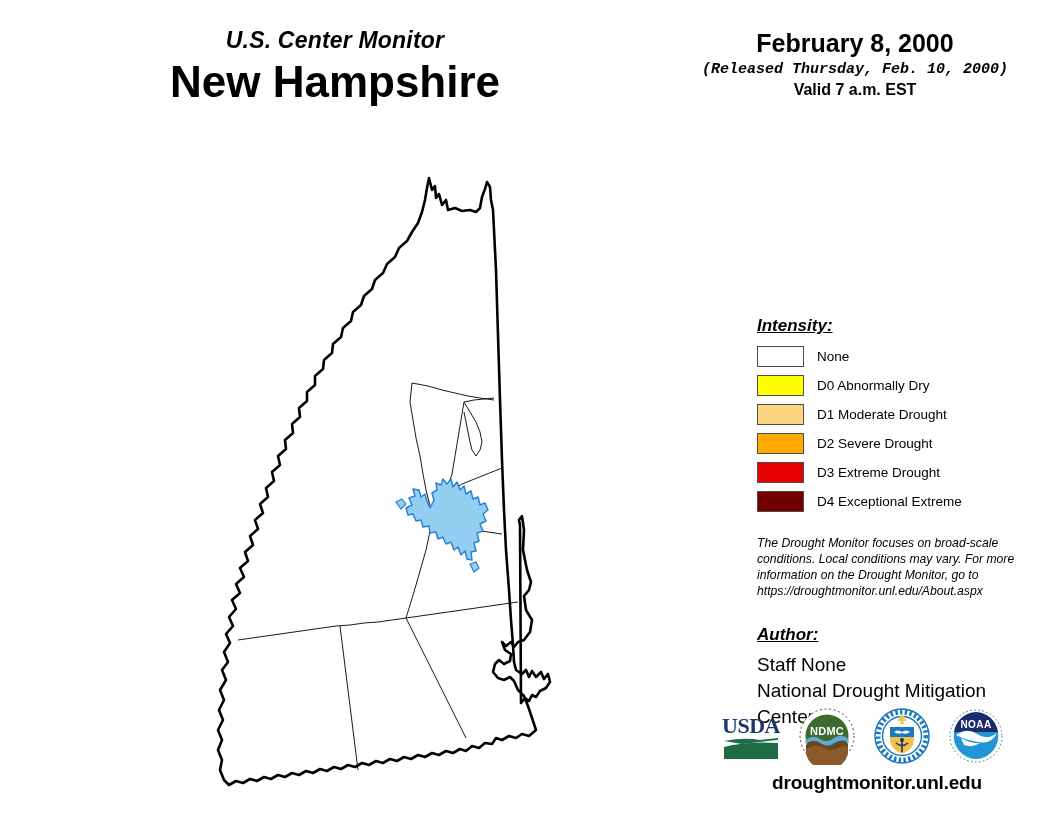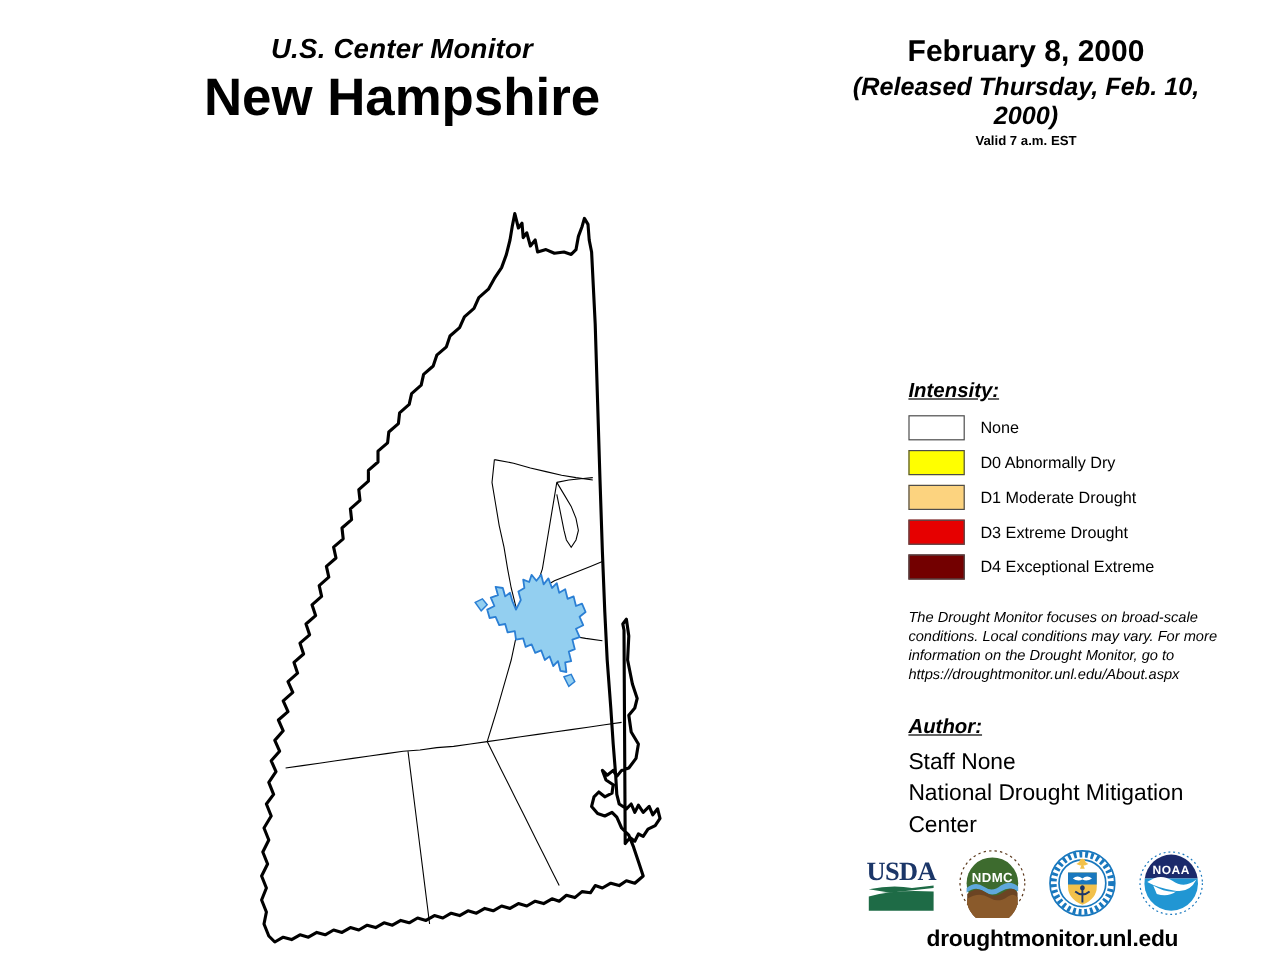--- a/index.html
+++ b/index.html
@@ -44,28 +44,29 @@
     top: 30px;
     width: 330px;
     text-align: center;
   }
   #date-main {
     font-size: 25px;
     font-weight: bold;
     line-height: 1.1;
   }
   #date-released {
-    font-size: 21px;
+    font-size: 15px;
     font-weight: bold;
     font-style: italic;
     margin-top: 3px;
     line-height: 1.15;
+    font-family: Liberation Mono, monospace;
   }
   #date-valid {
-    font-size: 11px;
+    font-size: 16px;
     font-weight: bold;
     margin-top: 3px;
     line-height: 1.15;
   }
 
   
   #map-area {
     position: absolute;
     left: 180px;
     top: 150px;
@@ -261,20 +262,24 @@
   <div class="legend-row">
     <div class="legend-swatch" style="background:#FFFF00"></div>
     <div class="legend-label">D0 Abnormally Dry</div>
   </div>
 
   <div class="legend-row">
     <div class="legend-swatch" style="background:#FCD37F"></div>
     <div class="legend-label">D1 Moderate Drought</div>
   </div>
 
+  <div class="legend-row">
+    <div class="legend-swatch" style="background:#FFAA00"></div>
+    <div class="legend-label">D2 Severe Drought</div>
+  </div>
 
   <div class="legend-row">
     <div class="legend-swatch" style="background:#E60000"></div>
     <div class="legend-label">D3 Extreme Drought</div>
   </div>
 
   <div class="legend-row">
     <div class="legend-swatch" style="background:#730000"></div>
     <div class="legend-label">D4 Exceptional Extreme</div>
   </div>

